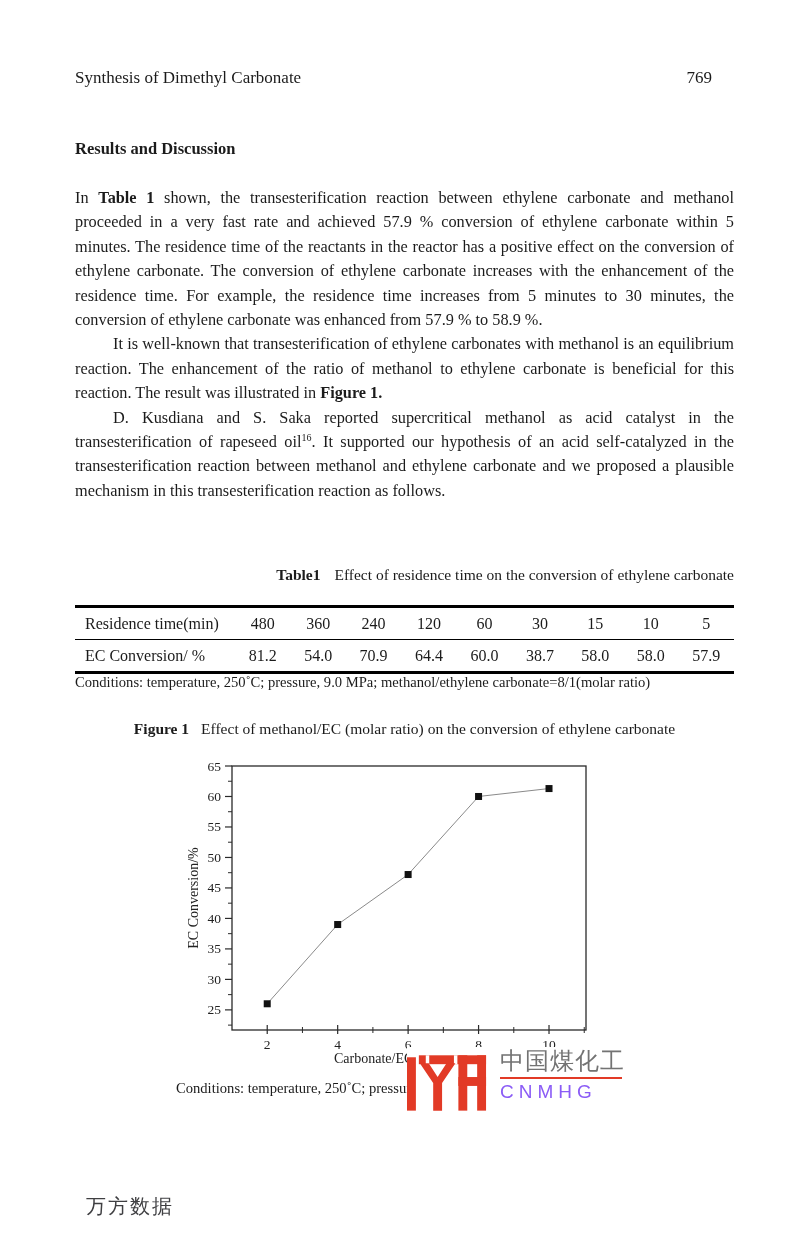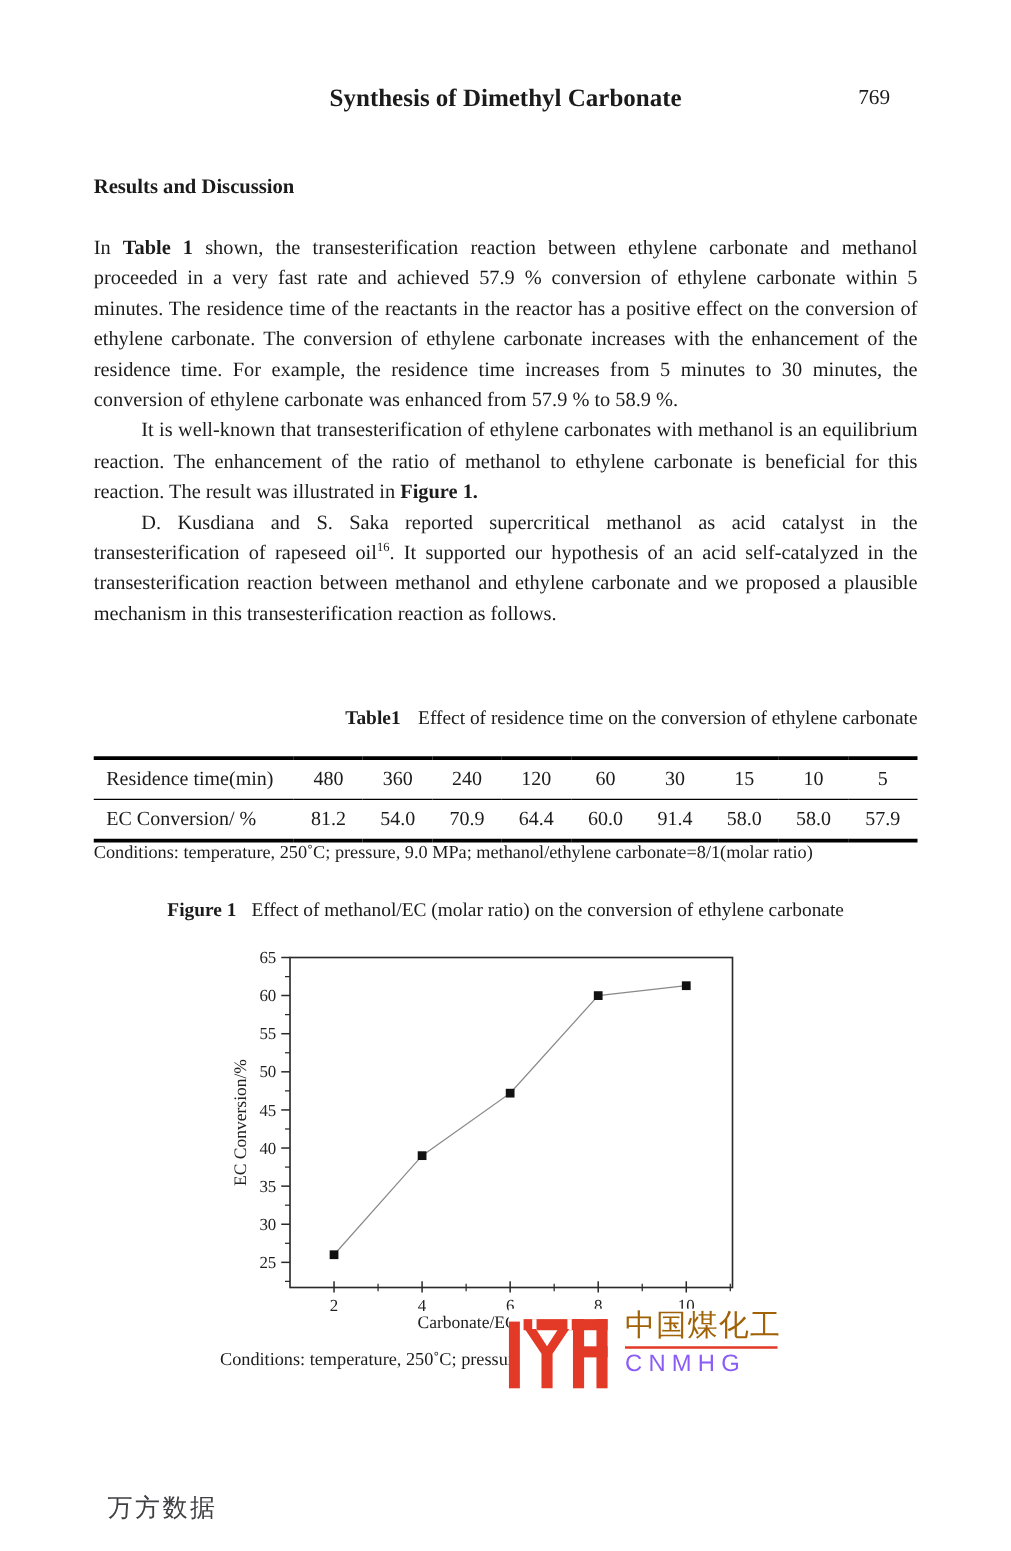--- a/index.html
+++ b/index.html
@@ -6,21 +6,21 @@
   .page{
     position:relative;
     width:809px;height:1241px;
     background:#ffffff;
     font-family:"Liberation Serif", serif;
     color:#1b1b1b;
     overflow:hidden;
   }
   
   .hdr{position:absolute;left:75px;top:68px;width:659px;height:24px;}
-  .hdr-title{display:block;text-align:center;font-weight:bold;font-size:20px;}
+  .hdr-title{display:block;font-weight:normal;font-size:17px;}
   .hdr-page{position:absolute;right:22px;top:0;font-size:17px;font-weight:normal;}
   
   .sec-heading{position:absolute;left:75px;top:139px;font-weight:bold;font-size:16.5px;}
   
   .body-text{position:absolute;left:75px;top:186px;width:659px;font-size:16.3px;line-height:24.4px;text-align:justify;}
   .body-text p{margin:0;}
   .body-text p.indent{text-indent:38px;}
   sup{font-size:10px;line-height:0;}
   
   .tbl-caption{position:absolute;left:75px;top:566px;width:659px;text-align:right;font-size:15.5px;}
@@ -45,21 +45,21 @@
     transform:rotate(-90deg);
   }
   .x-axis-title{position:absolute;left:334px;top:1051px;font-size:14px;color:#222;white-space:nowrap;}
   .fig-conditions{position:absolute;left:176px;top:1080px;font-size:14.6px;white-space:nowrap;}
   
   .watermark{
     position:absolute;left:407px;top:1047px;width:218px;height:73px;
     background:#ffffff;display:flex;align-items:flex-start;gap:10px;z-index:5;
   }
   .wm-text{display:flex;flex-direction:column;}
-  .wm-cn{font-size:24px;letter-spacing:1px;color:#a16207;white-space:nowrap;line-height:28px;font-family:"Liberation Serif",serif;}
+  .wm-cn{font-size:24px;letter-spacing:1px;color:#737373;white-space:nowrap;line-height:28px;font-family:"Liberation Serif",serif;}
   .wm-rule{width:122px;border:none;border-top:2.5px solid #e23a26;margin:2px 0 2px 0;}
   .wm-en{font-size:19px;letter-spacing:5px;color:#8b5cf6;font-family:Liberation Sans, sans-serif;line-height:22px;}
   
   .footer-brand{position:absolute;left:86px;top:1193px;font-size:20px;color:#3f3f42;font-family:"Liberation Sans",sans-serif;letter-spacing:2px;}
 </style>
 </head>
 <body>
 
 <div class="page">
 
@@ -104,21 +104,21 @@
       <td>10</td>
       <td>5</td>
     </tr>
     <tr>
       <td class="rowlabel">EC Conversion/ %</td>
       <td>81.2</td>
       <td>54.0</td>
       <td>70.9</td>
       <td>64.4</td>
       <td>60.0</td>
-      <td>91.4</td>
+      <td>38.7</td>
       <td>58.0</td>
       <td>58.0</td>
       <td>57.9</td>
     </tr>
   </tbody>
     </table>
 
   <div class="tbl-conditions">Conditions: temperature, 250˚C; pressure, 9.0 MPa; methanol/ethylene carbonate=8/1(molar ratio)</div>
 
   <div class="fig-caption"><b>Figure 1</b><span>Effect of methanol/EC (molar ratio) on the conversion of ethylene carbonate</span></div>

